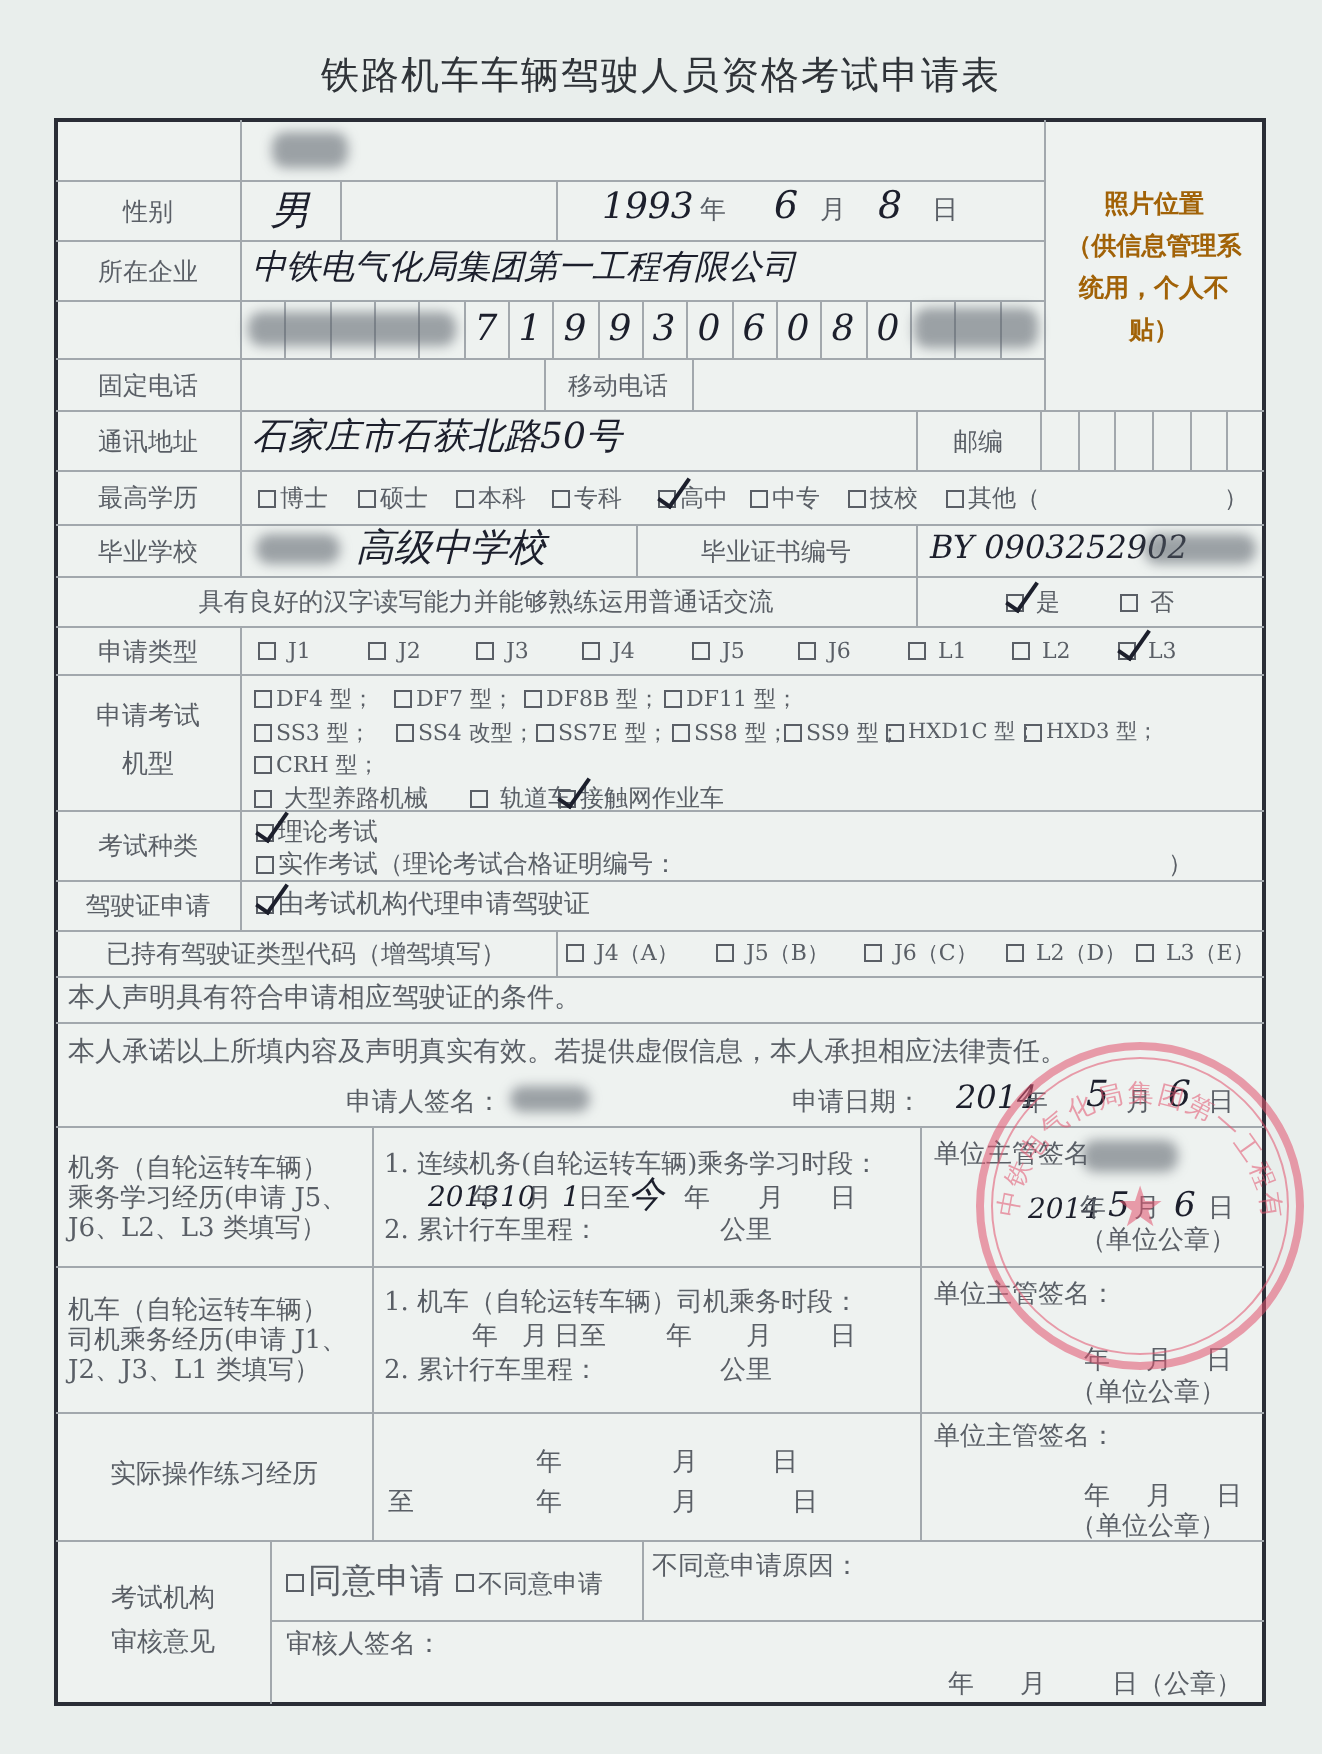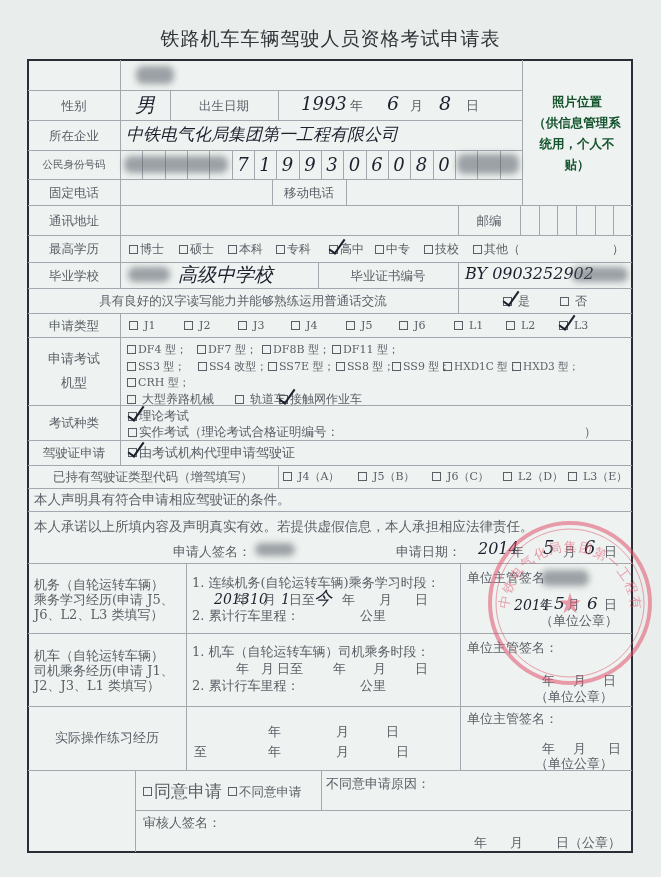--- a/index.html
+++ b/index.html
@@ -8,21 +8,21 @@
   .frame{position:absolute;left:27px;top:59px;width:606px;height:794px;border:2px solid #2a2d36;
          box-sizing:border-box;background:#eef2f0;}
   .hl{position:absolute;height:1px;background:#a2a8ad;}
   .vl{position:absolute;width:1px;background:#a2a8ad;}
   .c{position:absolute;display:flex;align-items:center;justify-content:center;text-align:center;
      font-size:12.5px;line-height:1.2;white-space:nowrap;}
   .col{flex-direction:column;}
   .t{position:absolute;white-space:nowrap;font-size:13px;line-height:1;}
   .title{font-family:"DejaVu Sans","Liberation Sans",sans-serif;font-size:19px;color:#2f3338;letter-spacing:1px;}
   .hw{font-family:"DejaVu Serif","Liberation Serif",serif;font-style:italic;color:#1c1f2c;line-height:1;}
-  .photo{color:#14532d;font-size:12.5px;line-height:21px;font-weight:bold;}
+  .photo{color:#a16207;font-size:12.5px;line-height:21px;font-weight:bold;}
   .small{font-size:10.5px;}
   .opt{position:absolute;white-space:nowrap;display:flex;align-items:center;font-size:12px;line-height:12px;}
   .opt.s11{font-size:11px;line-height:11px;}
   .opt.s105{font-size:10.5px;line-height:11px;}
   .cb{display:inline-block;position:relative;width:9px;height:9px;border:1px solid #5a5f66;box-sizing:border-box;margin-right:2px;flex:none;}
   .cb.sp{margin-right:6px;}
   .cb.checked::after{content:"";position:absolute;left:3px;top:-10px;width:6px;height:16px;
         border-right:2px solid #1c1f2c;border-bottom:2px solid #1c1f2c;transform:rotate(35deg);}
   .blur{position:absolute;background:rgba(88,94,104,0.55);filter:blur(3px);border-radius:7px;}
   .stamp{position:absolute;left:480px;top:513px;width:180px;height:180px;pointer-events:none;opacity:0.55;}
@@ -94,39 +94,37 @@
   <div class="vl" style="left:278px;top:465px;height:23px"></div>
   <div class="vl" style="left:186px;top:563px;height:207px"></div>
   <div class="vl" style="left:460px;top:563px;height:207px"></div>
   <div class="vl" style="left:135px;top:770px;height:82px"></div>
   <div class="vl" style="left:321px;top:770px;height:40px"></div>
 
   <div class="blur" style="left:136px;top:66px;width:38px;height:18px"></div>
 
   <div class="c" style="left:28px;top:90px;width:92px;height:30px">性别</div>
   <div class="c hw" style="left:120px;top:90px;width:50px;height:30px;font-size:20px">男</div>
-  <div class="c" style="left:170px;top:90px;width:108px;height:30px">出生日期</div>
   <span class="t hw" style="left:301px;top:95px;font-size:18px">1993</span>
   <span class="t" style="left:350px;top:99px">年</span>
   <span class="t hw" style="left:387px;top:94px;font-size:19px">6</span>
   <span class="t" style="left:410px;top:99px">月</span>
   <span class="t hw" style="left:439px;top:94px;font-size:19px">8</span>
   <span class="t" style="left:466px;top:99px">日</span>
 
   <div class="c col photo" style="left:522px;top:60px;width:110px;height:145px">
     <span>照片位置</span>
     <span>（供信息管理系</span>
     <span>统用，个人不</span>
     <span>贴）</span>
   </div>
 
   <div class="c" style="left:28px;top:120px;width:92px;height:30px">所在企业</div>
   <span class="t hw" style="left:126px;top:126px;font-size:17px">中铁电气化局集团第一工程有限公司</span>
 
-  <div class="c small" style="left:28px;top:150px;width:92px;height:29px">公民身份号码</div>
   <div class="c hw" style="left:120px;top:150px;width:22px;height:29px;font-size:18px"></div>
   <div class="c hw" style="left:142px;top:150px;width:23px;height:29px;font-size:18px"></div>
   <div class="c hw" style="left:165px;top:150px;width:22px;height:29px;font-size:18px"></div>
   <div class="c hw" style="left:187px;top:150px;width:22px;height:29px;font-size:18px"></div>
   <div class="c hw" style="left:209px;top:150px;width:23px;height:29px;font-size:18px"></div>
   <div class="c hw" style="left:232px;top:150px;width:22px;height:29px;font-size:18px">7</div>
   <div class="c hw" style="left:254px;top:150px;width:22px;height:29px;font-size:18px">1</div>
   <div class="c hw" style="left:276px;top:150px;width:23px;height:29px;font-size:18px">9</div>
   <div class="c hw" style="left:299px;top:150px;width:22px;height:29px;font-size:18px">9</div>
   <div class="c hw" style="left:321px;top:150px;width:22px;height:29px;font-size:18px">3</div>
@@ -140,20 +138,21 @@
   <div class="c hw" style="left:500px;top:150px;width:22px;height:29px;font-size:18px"></div>
   <div class="blur" style="left:124px;top:156px;width:104px;height:17px"></div>
   <div class="blur" style="left:457px;top:154px;width:62px;height:20px"></div>
 
   <div class="c" style="left:28px;top:179px;width:92px;height:26px">固定电话</div>
   <div class="c hw" style="left:120px;top:179px;width:152px;height:26px"></div>
   <div class="c" style="left:272px;top:179px;width:74px;height:26px">移动电话</div>
   <div class="c hw" style="left:346px;top:179px;width:176px;height:26px"></div>
 
   <div class="c" style="left:28px;top:205px;width:92px;height:30px">通讯地址</div>
+  <span class="t hw" style="left:126px;top:210px;font-size:18px">石家庄市石获北路50号</span>
   <div class="c" style="left:458px;top:205px;width:62px;height:30px">邮编</div>
   <div class="c hw" style="left:520px;top:205px;width:19px;height:30px"></div>
   <div class="c hw" style="left:539px;top:205px;width:18px;height:30px"></div>
   <div class="c hw" style="left:557px;top:205px;width:19px;height:30px"></div>
   <div class="c hw" style="left:576px;top:205px;width:19px;height:30px"></div>
   <div class="c hw" style="left:595px;top:205px;width:18px;height:30px"></div>
   <div class="c hw" style="left:613px;top:205px;width:19px;height:30px"></div>
 
   <div class="c" style="left:28px;top:235px;width:92px;height:27px">最高学历</div>
   <span class="opt" style="left:129px;top:243px">
@@ -420,20 +419,24 @@
   <span class="t" style="left:194px;top:745px">至</span>
   <span class="t" style="left:268px;top:745px">年</span>
   <span class="t" style="left:336px;top:745px">月</span>
   <span class="t" style="left:396px;top:745px">日</span>
   <span class="t" style="left:467px;top:712px">单位主管签名：</span>
   <span class="t" style="left:542px;top:742px">年</span>
   <span class="t" style="left:573px;top:742px">月</span>
   <span class="t" style="left:608px;top:742px">日</span>
   <span class="t" style="left:535px;top:757px">（单位公章）</span>
 
+  <div class="c col" style="left:28px;top:770px;width:107px;height:82px;font-size:13px;line-height:22px">
+    <span>考试机构</span>
+    <span>审核意见</span>
+  </div>
   <span class="opt" style="left:143px;top:785px;font-size:17px;line-height:13px">
       <span class="cb"></span>
       <span>同意申请</span>
     </span>
   <span class="opt" style="left:228px;top:785px;font-size:12.5px;line-height:13px">
       <span class="cb"></span>
       <span>不同意申请</span>
     </span>
   <span class="t" style="left:326px;top:777px">不同意申请原因：</span>
   <span class="t" style="left:143px;top:816px">审核人签名：</span>

